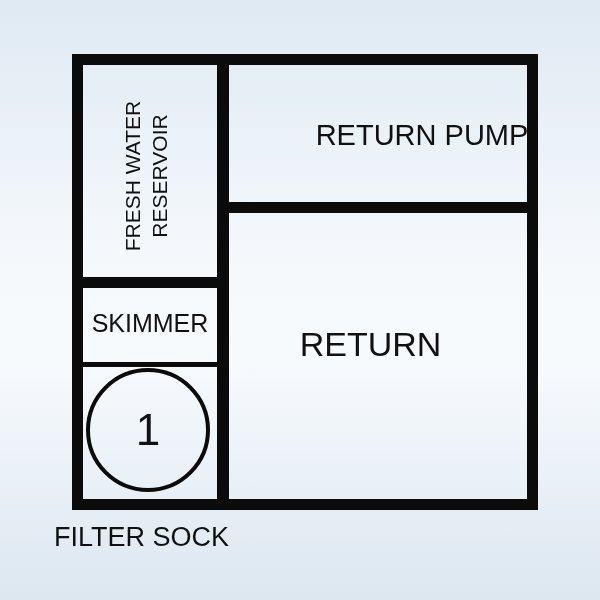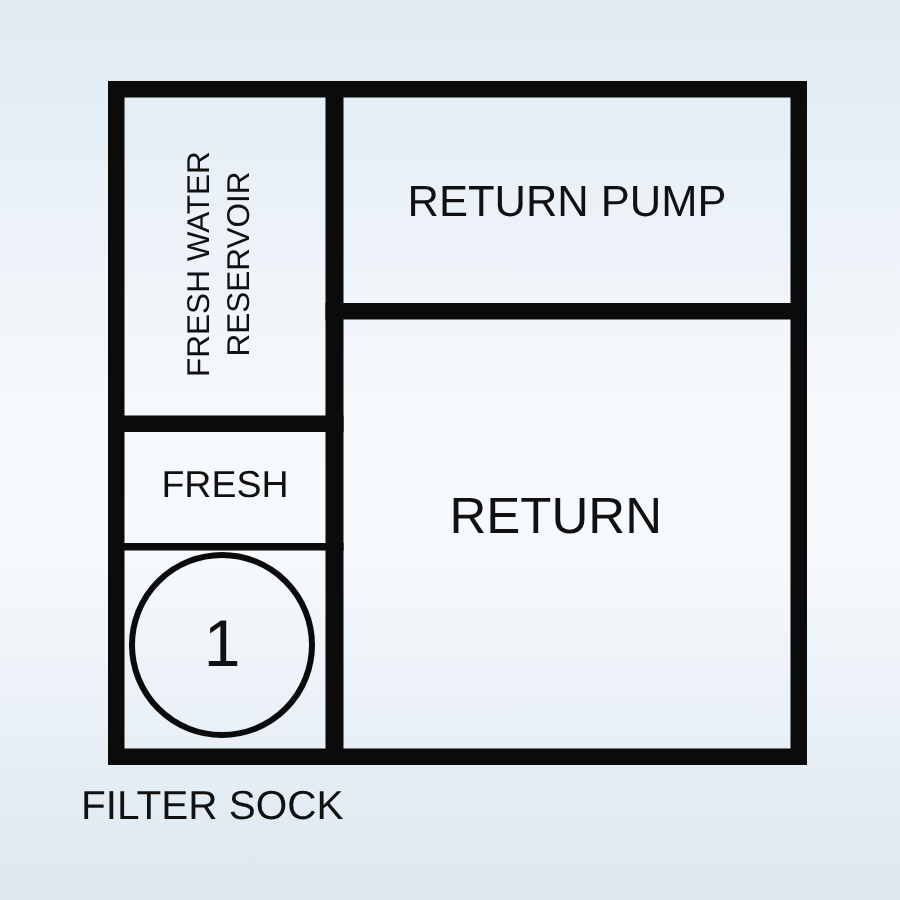--- a/index.html
+++ b/index.html
@@ -42,23 +42,23 @@
   <div class="bar" style="left:72px;top:277px;width:157px;height:11px;"></div>
   <div class="bar" style="left:72px;top:362px;width:157px;height:5px;"></div>
 
   <div class="vert">
     <div class="inner">
       <div>FRESH WATER</div>
       <div>RESERVOIR</div>
     </div>
   </div>
 
-  <div class="label" style="left:229px;width:298px;top:119px;font-size:29px;">RETURN PUMP</div>
+  <div class="label" style="left:229px;width:298px;top:119px;font-size:29px;padding-left:44px;">RETURN PUMP</div>
 
-  <div class="label" style="left:83px;width:134px;top:309px;font-size:25px;">FRESH</div>
+  <div class="label" style="left:83px;width:134px;top:309px;font-size:25px;">SKIMMER</div>
 
   <div class="label" style="left:229px;width:283px;top:325px;font-size:34px;">RETURN</div>
 
   <div class="circle">
     <span>1</span>
   </div>
 
   <div class="label" style="left:54px;top:522px;font-size:27px;text-align:right;">FILTER SOCK</div>
 </div>
 

